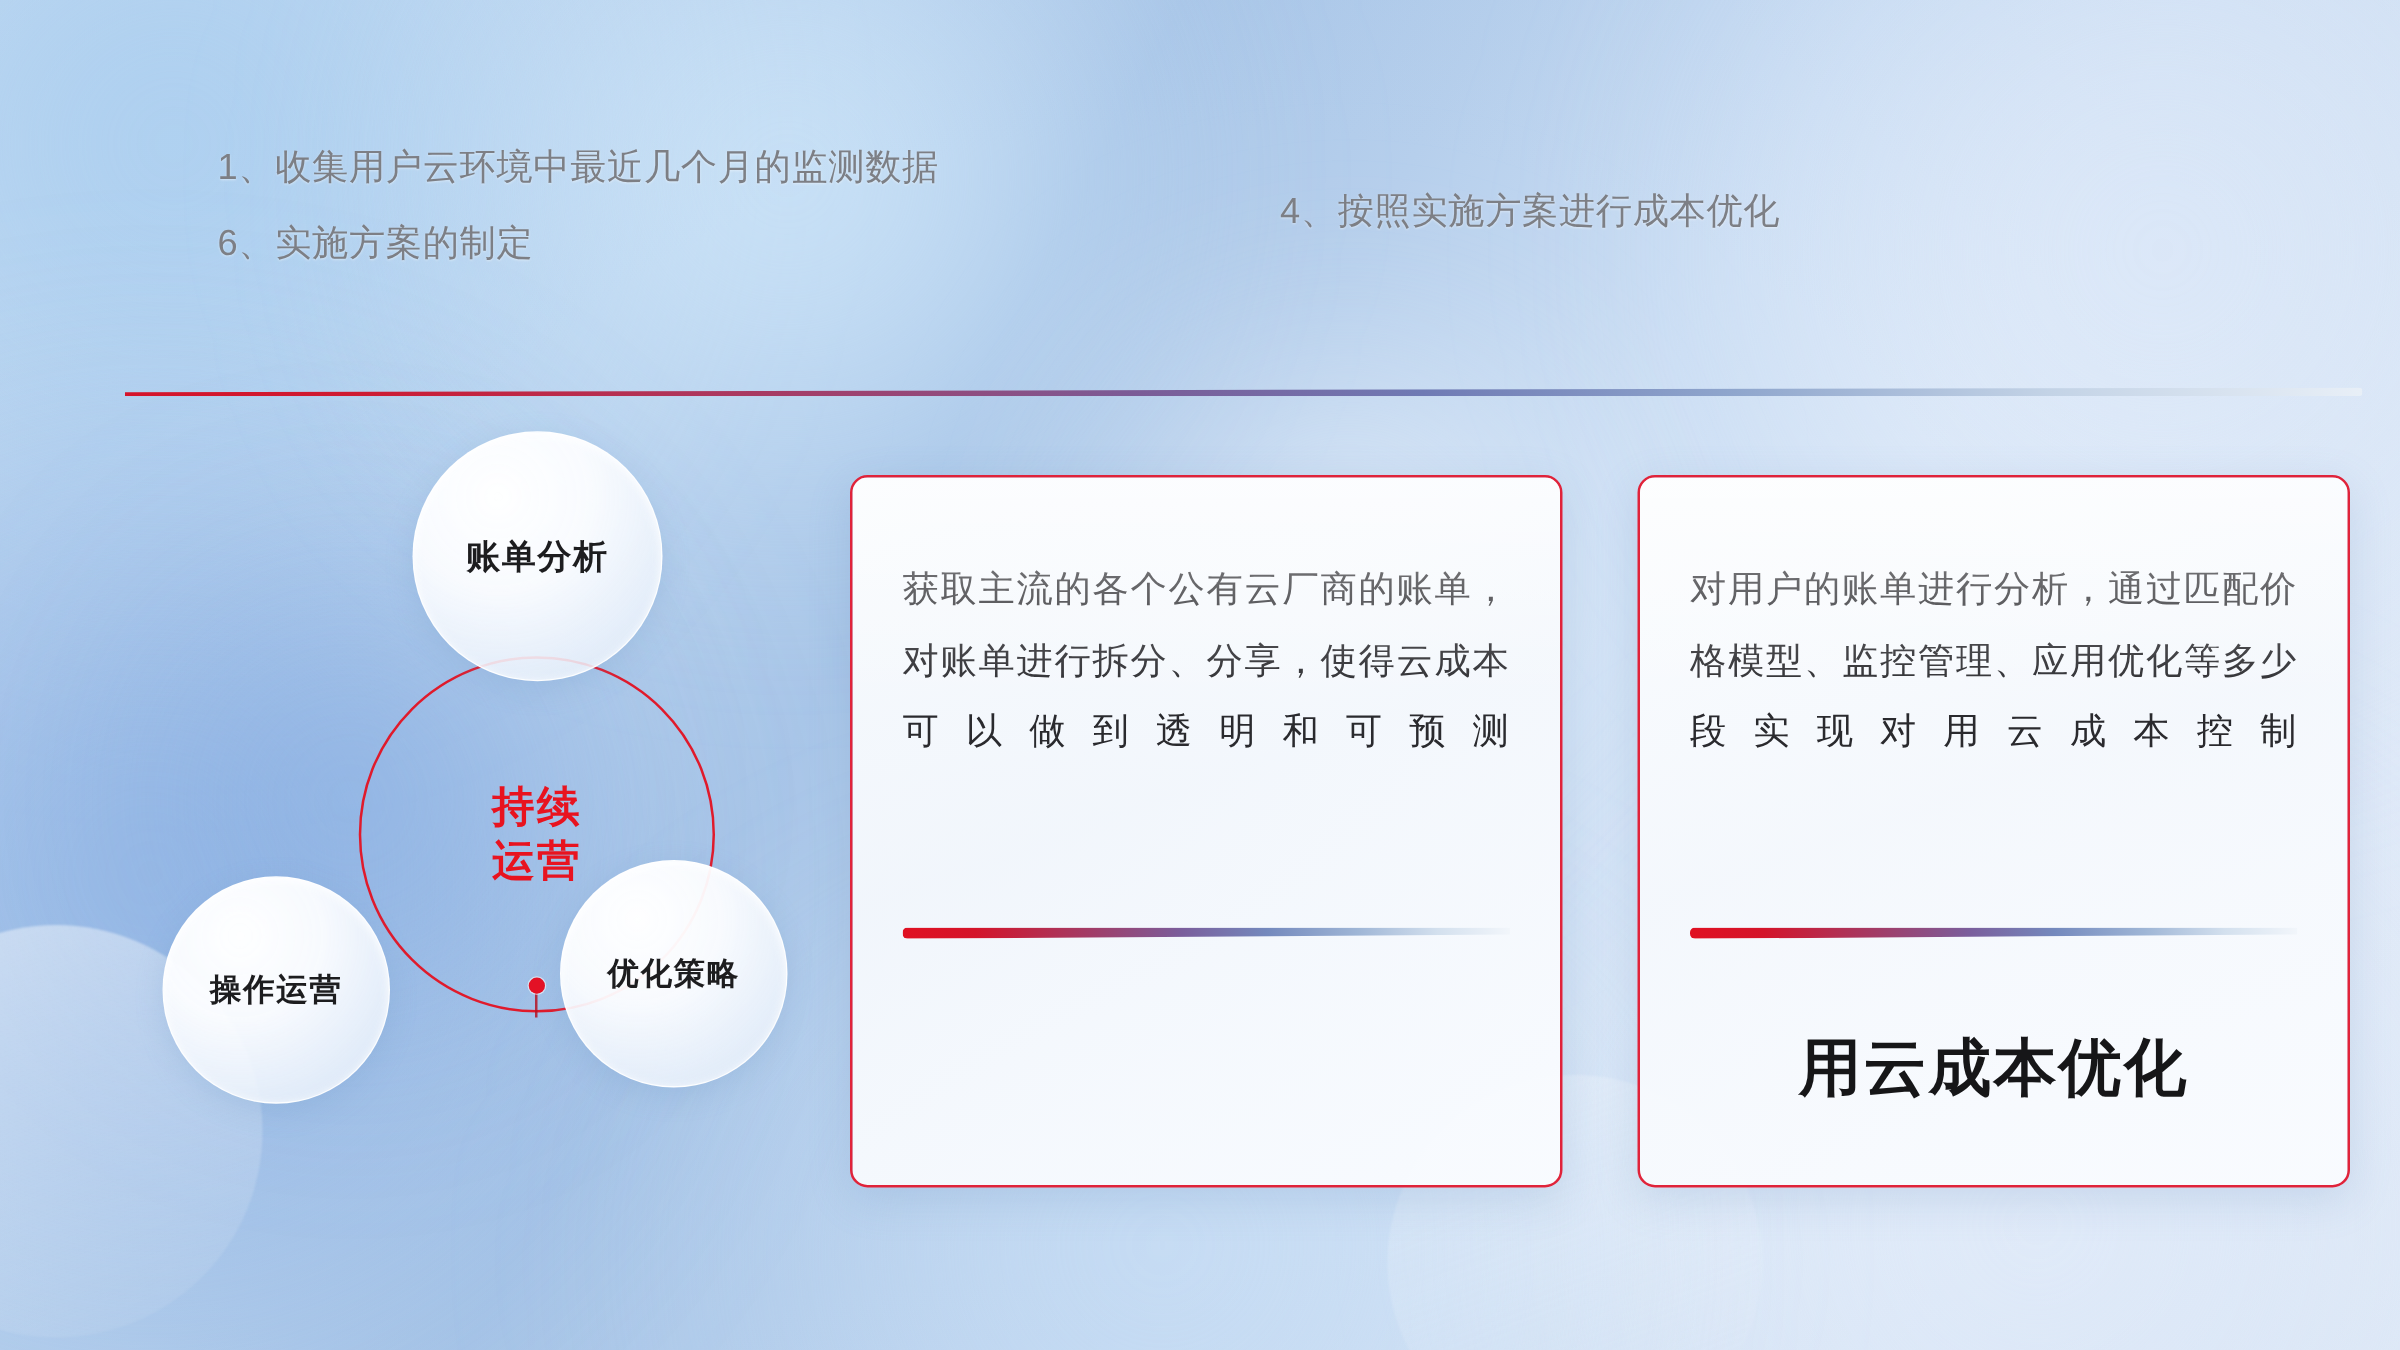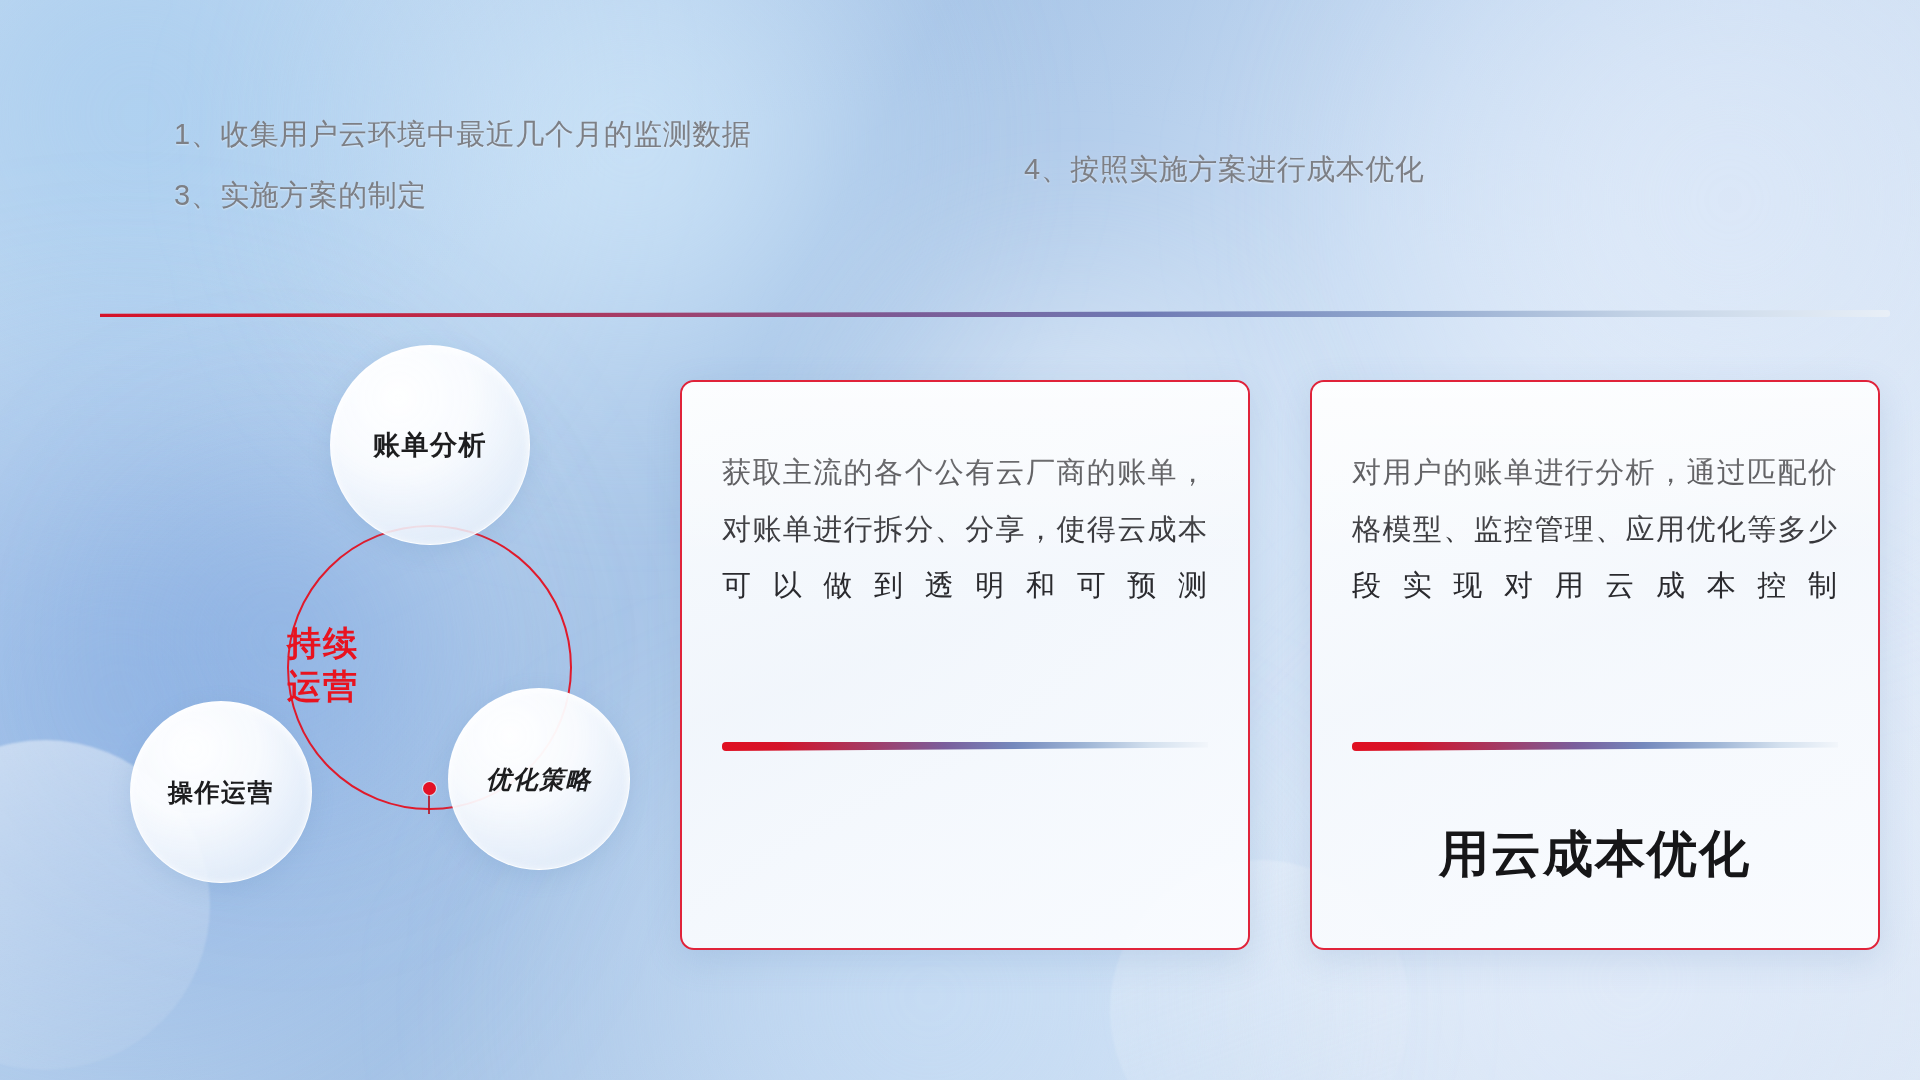--- a/index.html
+++ b/index.html
@@ -90,44 +90,43 @@
     width:285px; height:285px;
     border:2.6px solid #e01a2b;
     border-radius:50%;
     background:transparent;
   }
   .ring-label{
     position:absolute;
     left:187px; top:170px;
     width:285px; height:285px;
     display:flex; flex-direction:column;
-    align-items:flex-start; justify-content:center;
+    align-items:center; justify-content:center;
     font-size:34px; font-weight:bold; color:#e8131f;
     line-height:1.25;
     letter-spacing:2px;
-    font-family:Liberation Mono, monospace;
   }
   .bubble{
     position:absolute;
     border-radius:50%;
     background:
       radial-gradient(circle at 34% 26%, rgba(255,255,255,.99) 0%, rgba(252,253,255,.95) 38%, rgba(238,244,252,.88) 70%, rgba(225,235,248,.80) 100%);
     border:1.4px solid rgba(255,255,255,.9);
     box-shadow:0 6px 22px rgba(110,150,195,.22), inset 0 2px 8px rgba(255,255,255,.9);
     display:flex; flex-direction:row;
     align-items:center; justify-content:center;
     color:#1d1d1f;
     font-weight:bold;
     line-height:1.28;
     letter-spacing:1.5px;
     text-align:center;
   }
   .bub-top{ left:230px; top:-10px; width:200px; height:200px; font-size:27px; }
   .bub-bl{  left:30px;  top:346px; width:182px; height:182px; font-size:25px; }
-  .bub-br{ left:348px;  top:333px; width:182px; height:182px; font-size:25px;font-style:italic; }
+  .bub-br{ left:348px;  top:333px; width:182px; height:182px; font-size:25px; }
   .dot{
     position:absolute; width:13px; height:13px; border-radius:50%;
     background:#e31125; box-shadow:0 0 0 1px rgba(255,255,255,.55);
   }
   .d-top{ left:323px; top:427px; }
   .stem{
     position:absolute; width:2.4px; background:#b51323; opacity:.85;
   }
   .s-top{ left:328px; top:437px; height:22px; }
 
@@ -193,21 +192,21 @@
   <div class="blob b7"></div>
   <div class="blob b8"></div>
   <div class="bg-soft-circle sc1"></div>
   <div class="bg-soft-circle sc2"></div>
   <div class="bg-vignette"></div>
 </div>
 
 <div id="steps">
   <div class="step-col col-left">
     <div class="step-line">1、收集用户云环境中最近几个月的监测数据</div>
-    <div class="step-line">3、实施方案的制定</div>
+    <div class="step-line">6、实施方案的制定</div>
   </div>
   <div class="step-col col-right">
     <div class="step-line">4、按照实施方案进行成本优化</div>
   </div>
 </div>
 
 <div id="top-divider"></div>
 
 <div id="diagram">
   <div class="ring"></div>

